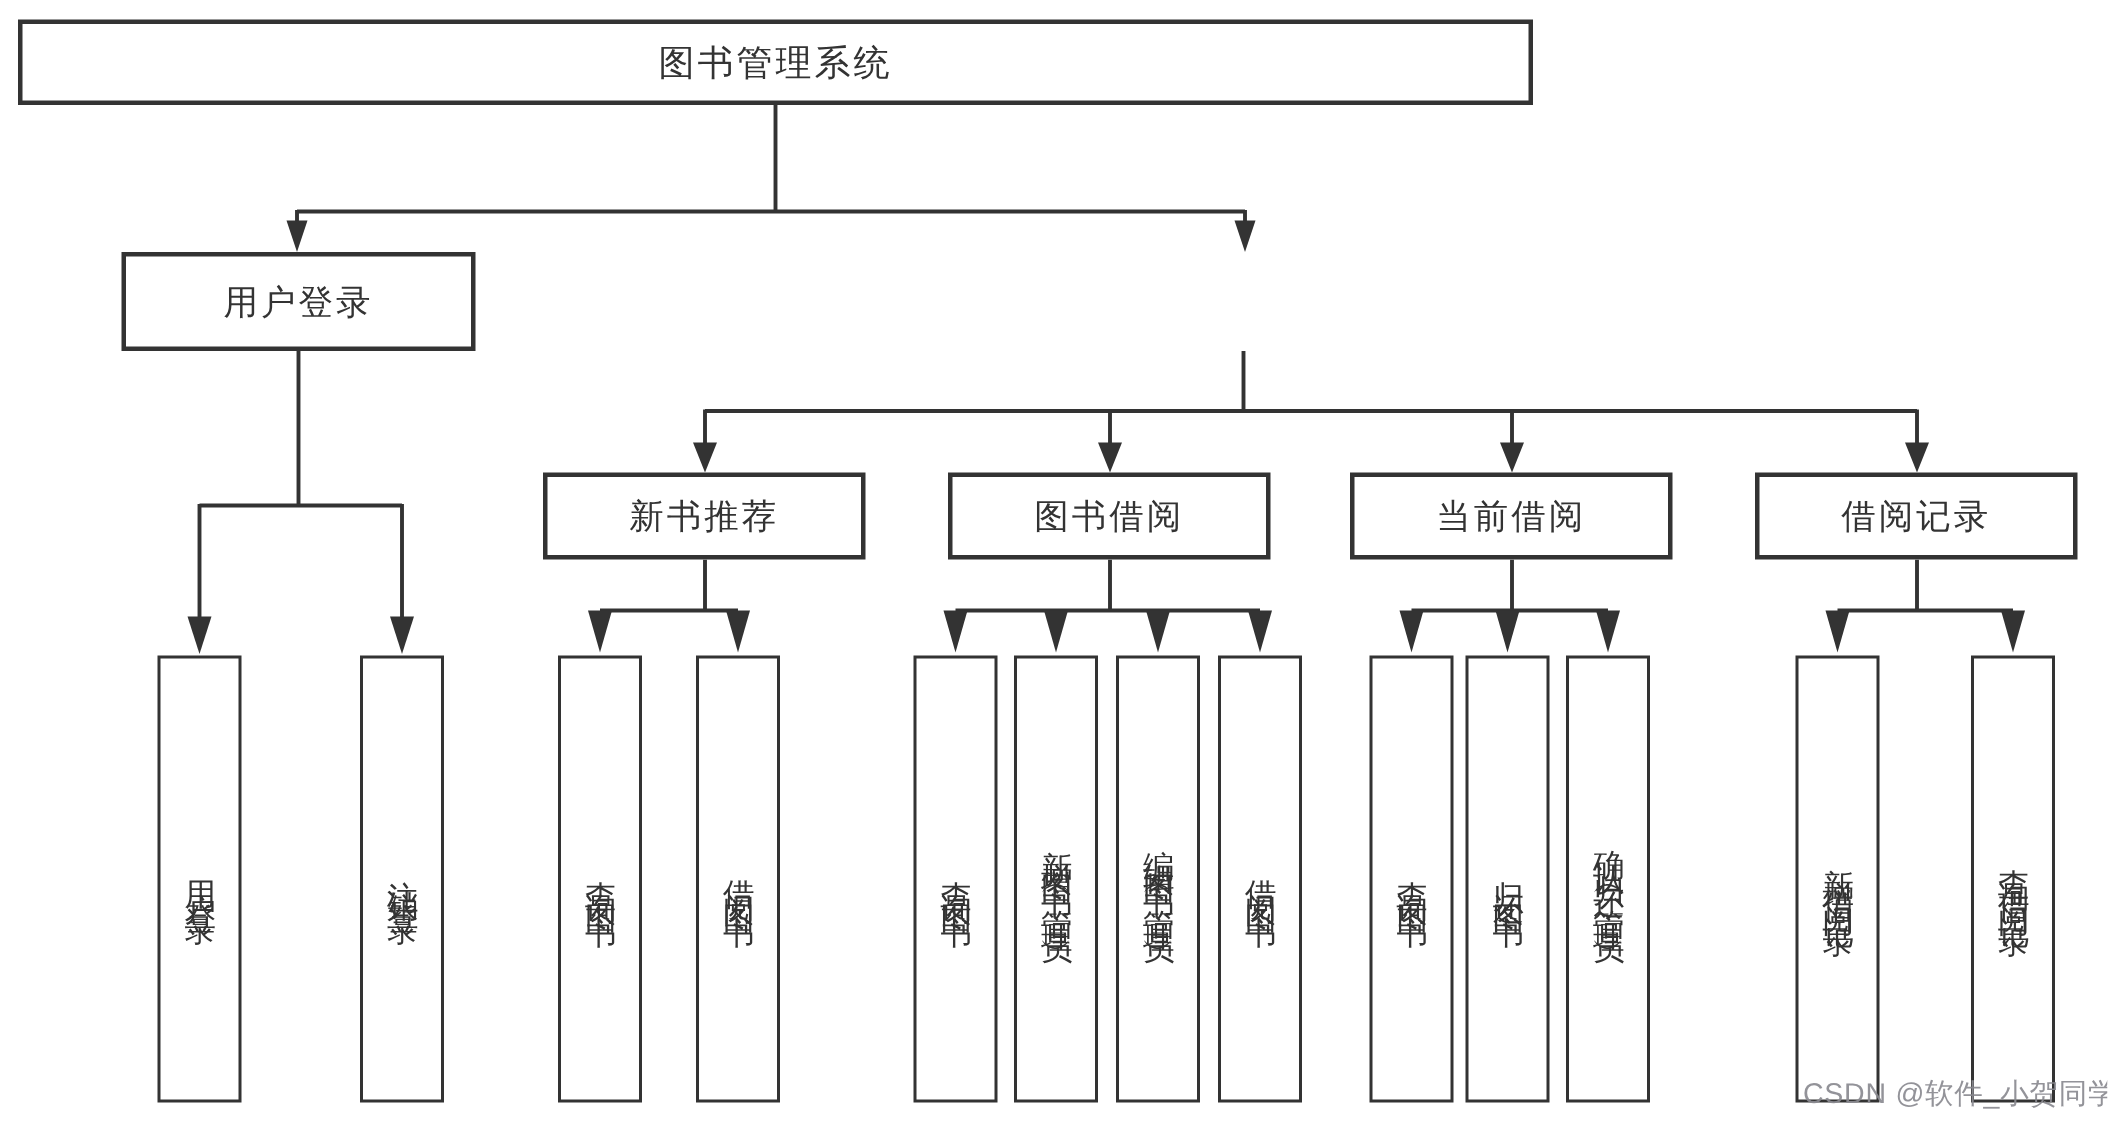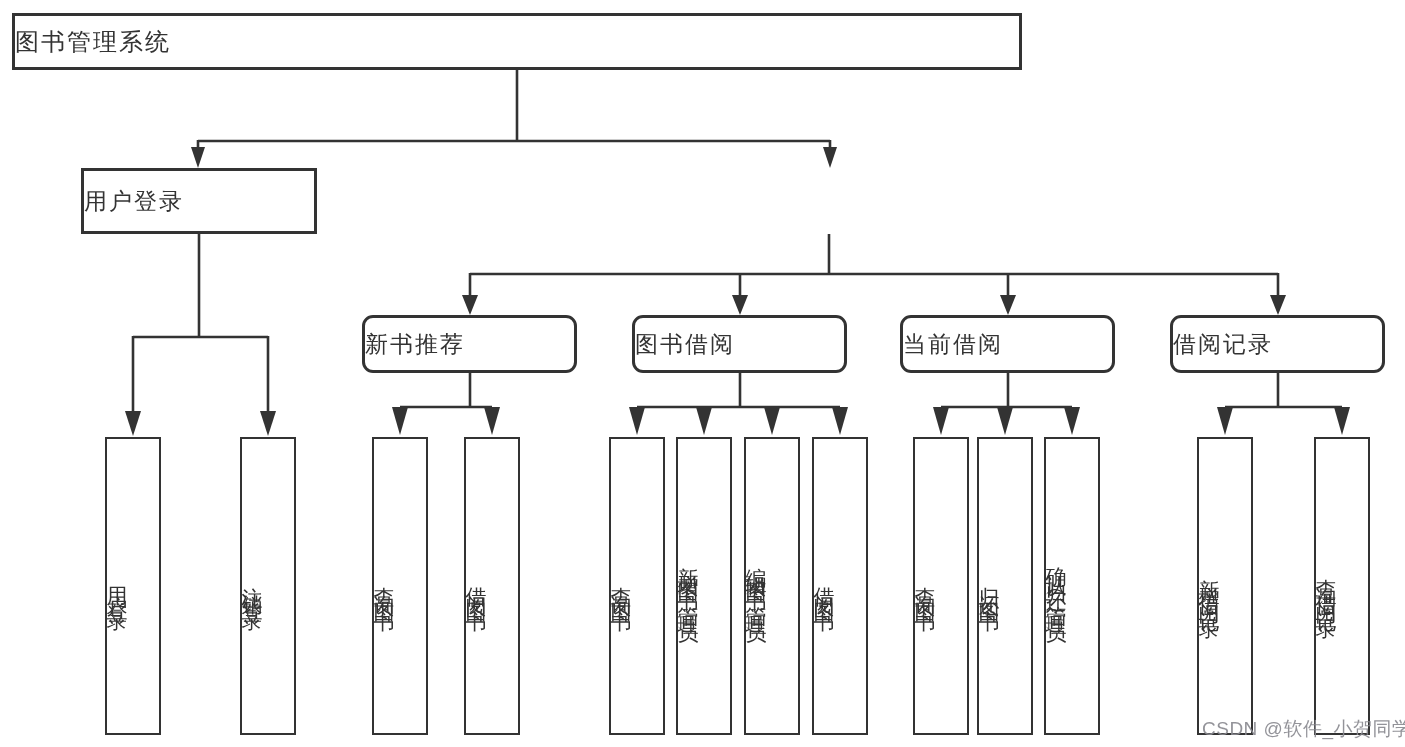--- a/index.html
+++ b/index.html
@@ -20,38 +20,39 @@
   #wires { position: absolute; left: 0; top: 0; width: 1405px; height: 747px; }
   #wires path { stroke: var(--line); stroke-width: 2.6; fill: none; }
   #wires polygon { fill: var(--line); stroke: none; }
   .box {
     position: absolute;
     box-sizing: border-box;
     border: 3px solid var(--line);
     background: var(--bg);
     display: flex;
     align-items: center;
+    justify-content: center;
     color: var(--text);
   }
   .box.h span {
     font-size: 23px;
     letter-spacing: 2px;
     white-space: nowrap;
   }
   .box.root span { font-size: 24px; }
   .box.v span {
     writing-mode: vertical-rl;
     text-orientation: mixed;
     font-size: 21px;
     letter-spacing: 8px;
     line-height: 1;
     white-space: nowrap;
   }
   .lvl2 { left: 0; top: 168px; width: 236px; height: 66px; }
-  .lvl3 { top: 315px; width: 215px; height: 58px; border-radius: 11px; }
+  .lvl3 { top: 315px; width: 215px; height: 58px; }
   .leaf { top: 437px; width: 56px; height: 298px; border-width: 2.5px; }
   #watermark {
     position: absolute;
     left: 1182px;
     top: 716px;
     font-size: 19px;
     letter-spacing: 0.5px;
     color: var(--watermark);
     white-space: nowrap;
     z-index: 5;

